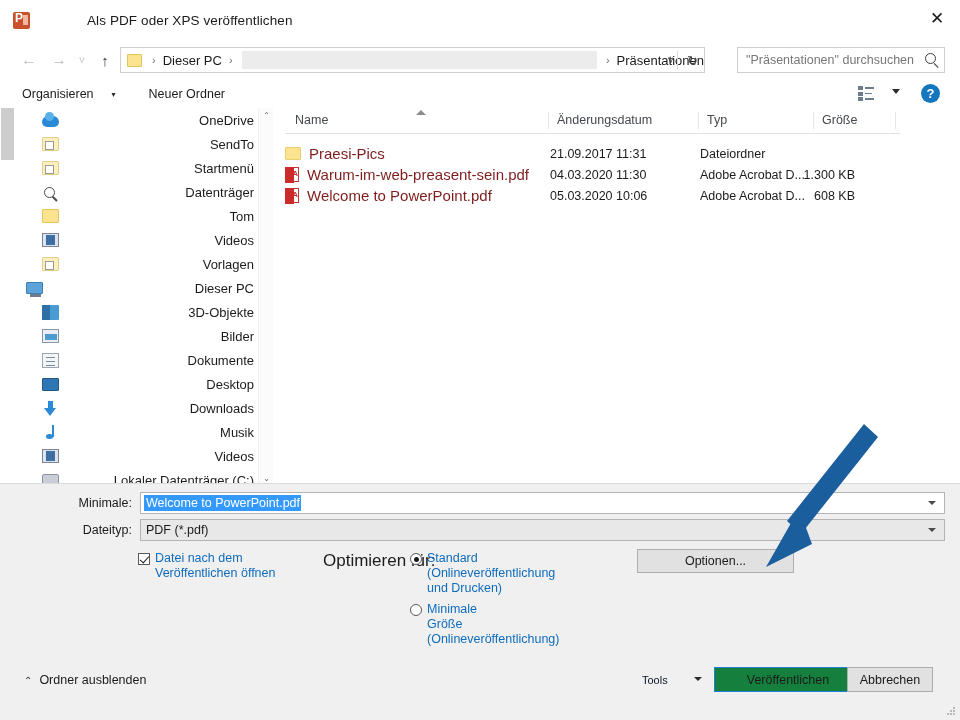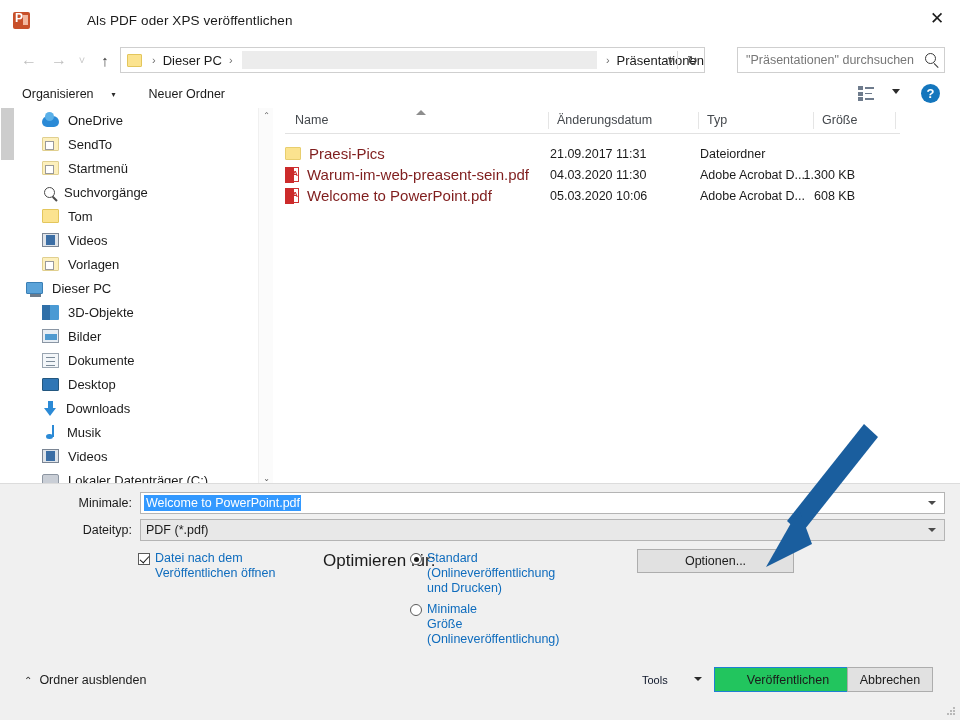--- a/index.html
+++ b/index.html
@@ -137,21 +137,21 @@
     border-radius: 50%; background: #1476bd; color: #fff;
     font-size: 13px; font-weight: bold; text-align: center; line-height: 19px;
   }
 
   
   .sidebar {
     position: absolute; left: 18px; top: 108px; width: 236px; height: 378px;
     overflow: hidden;
   }
   .tree-item {
-    display: flex; align-items: center; height: 24px; padding-left: 24px;
+    display: flex; align-items: center; height: 24px; padding-left: 24px; justify-content: space-between;
   }
   .tree-item.root { padding-left: 8px; }
   .tree-label {
     font-size: 13px; color: #1b1b1b; white-space: nowrap;
   }
   .ic {
     width: 17px; height: 16px; margin-right: 9px; flex: 0 0 auto;
     position: relative;
   }
   .ic-folder { background: #fbe38f; border: 1px solid #e3c65c; border-radius: 1px; height: 14px; }
@@ -310,21 +310,21 @@
   }
 
   .btn {
     position: absolute; background: #e1e1e1; border: 1px solid #adadad;
     font-size: 12.5px; color: #1b1b1b;
     display: flex; align-items: center; justify-content: center;
   }
   .btn-options { left: 637px; top: 549px; width: 157px; height: 24px; }
   .btn-publish {
     left: 714px; top: 667px; width: 148px; height: 25px;
-    background: #22c55e; border: 1px solid #1e7fd4;
+    background: #15803d; border: 1px solid #1e7fd4;
   }
   .btn-cancel { left: 847px; top: 667px; width: 86px; height: 25px; }
 
   .tools-btn {
     position: absolute; left: 642px; top: 667px; width: 66px; height: 25px;
     display: flex; align-items: center;
   }
   .tools-btn .lbl { font-size: 11px; color: #0f172a; }
   .tools-btn .cr {
     position: absolute; right: 6px; top: 10px;
@@ -415,21 +415,21 @@
       <div class="tree-item">
         <div class="ic ic-folder-sc"></div>
         <div class="tree-label">SendTo</div>
       </div>
       <div class="tree-item">
         <div class="ic ic-folder-sc"></div>
         <div class="tree-label">Startmenü</div>
       </div>
       <div class="tree-item">
         <div class="ic ic-search"></div>
-        <div class="tree-label">Suchvorgänge</div>
+        <div class="tree-label">Datenträger</div>
       </div>
       <div class="tree-item">
         <div class="ic ic-folder"></div>
         <div class="tree-label">Tom</div>
       </div>
       <div class="tree-item">
         <div class="ic ic-video"></div>
         <div class="tree-label">Videos</div>
       </div>
       <div class="tree-item">

